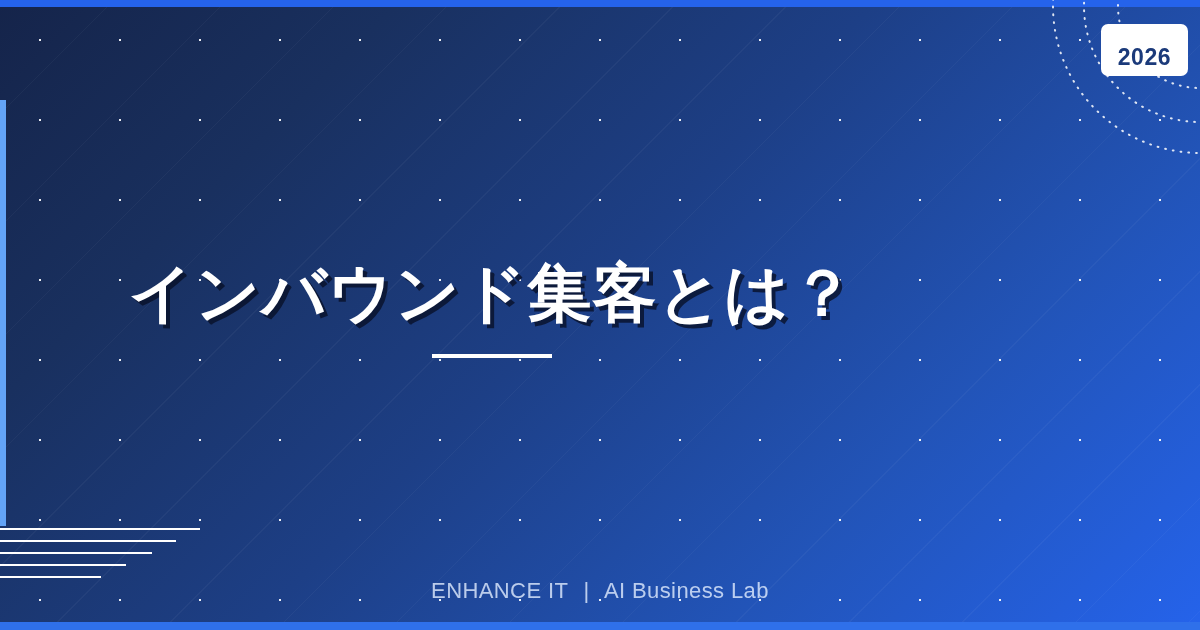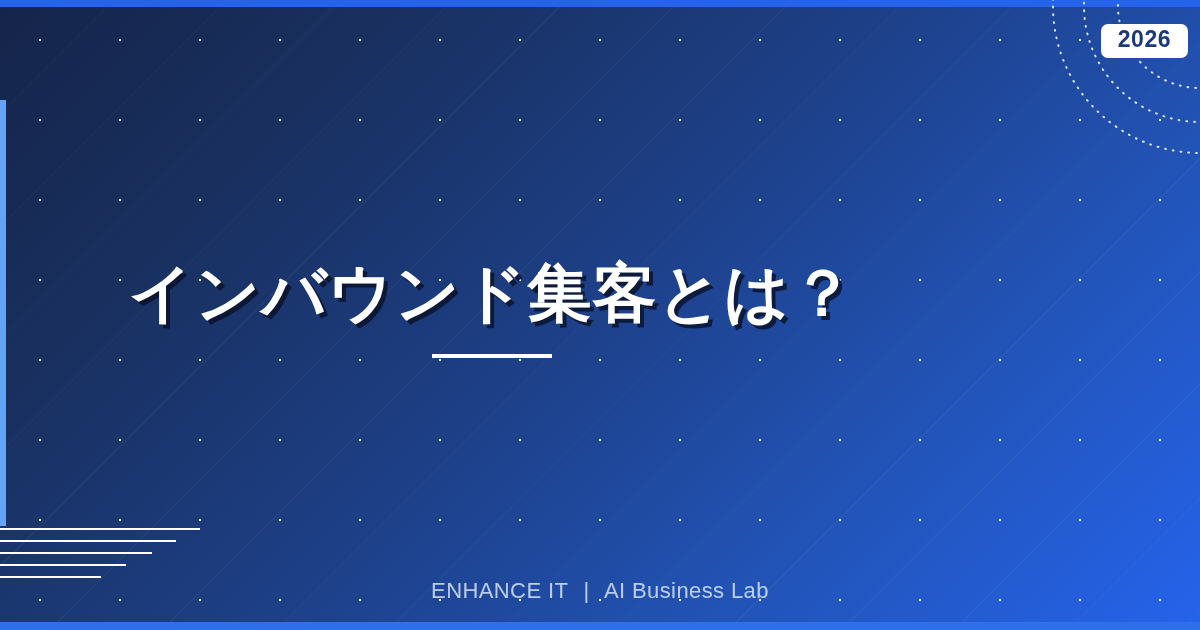--- a/index.html
+++ b/index.html
@@ -81,21 +81,21 @@
   
   .year-badge {
     position: absolute;
     right: 12px;
     top: 24px;
     background: #ffffff;
     color: #1b3a7a;
     font-size: 23px;
     font-weight: bold;
     letter-spacing: 0.5px;
-    padding: 4px 17px 7px 17px;
+    padding: 22px 17px 7px 17px;
     border-radius: 7px;
     line-height: 1;
   }
 
   
   .center-block {
     position: absolute;
     left: 0;
     top: 256px;
     width: 984px;

